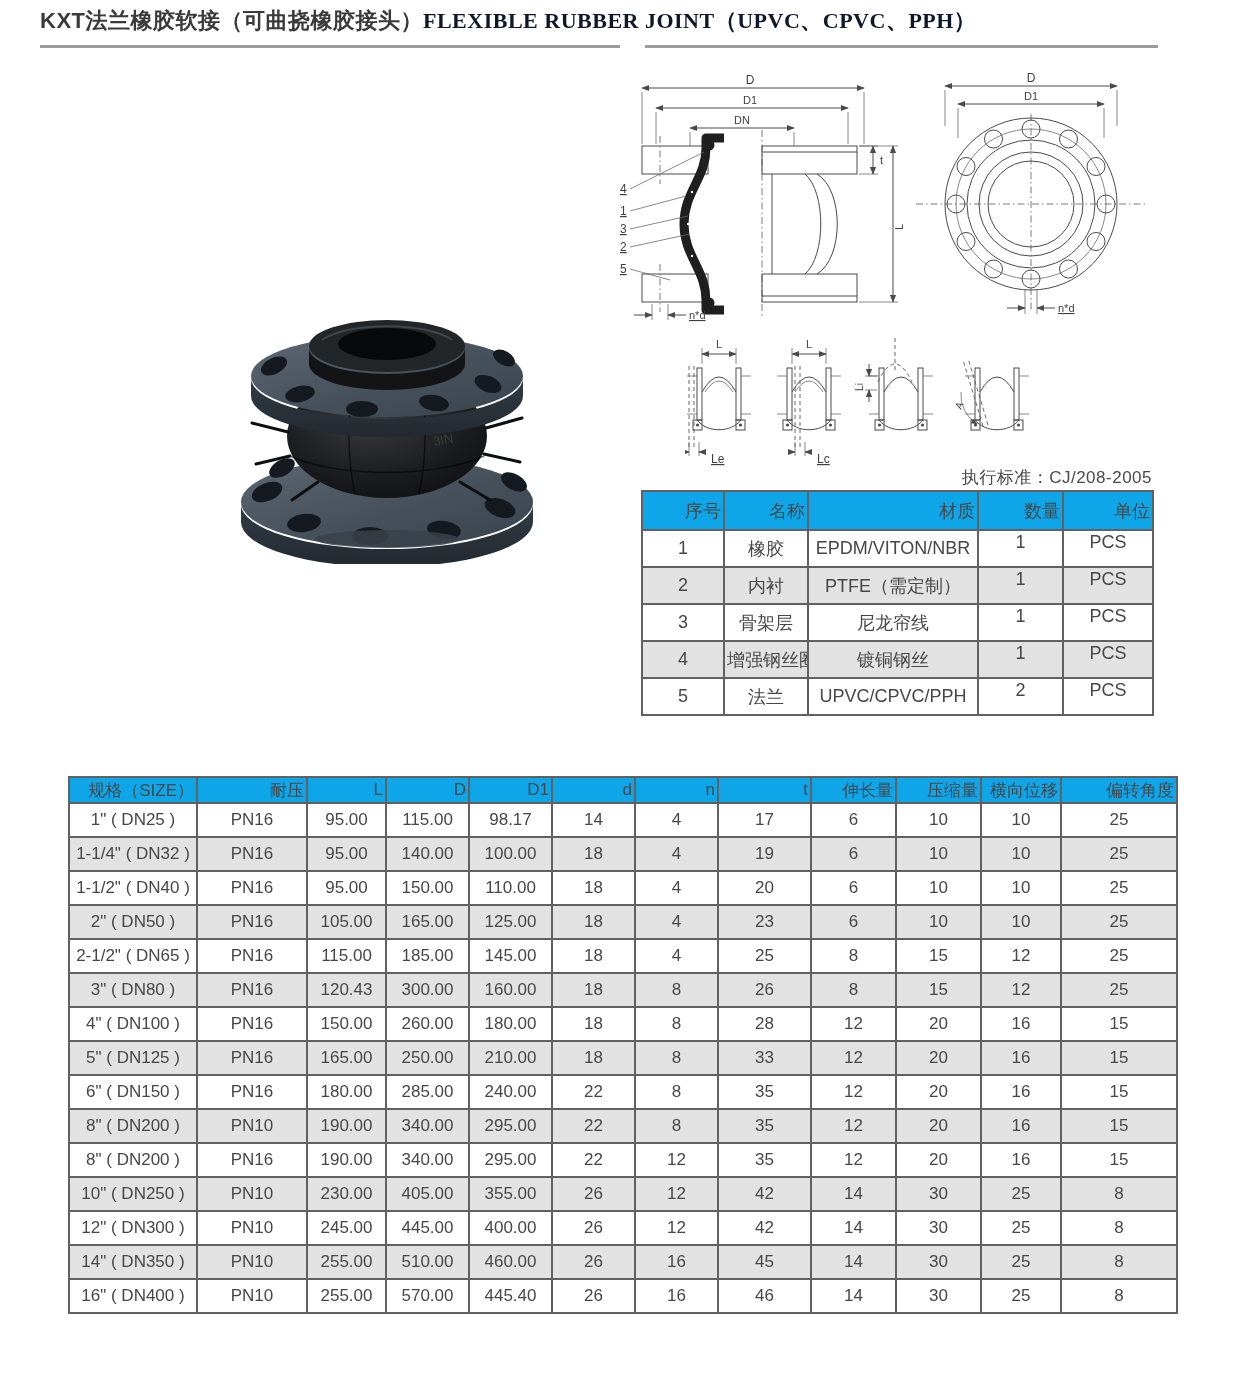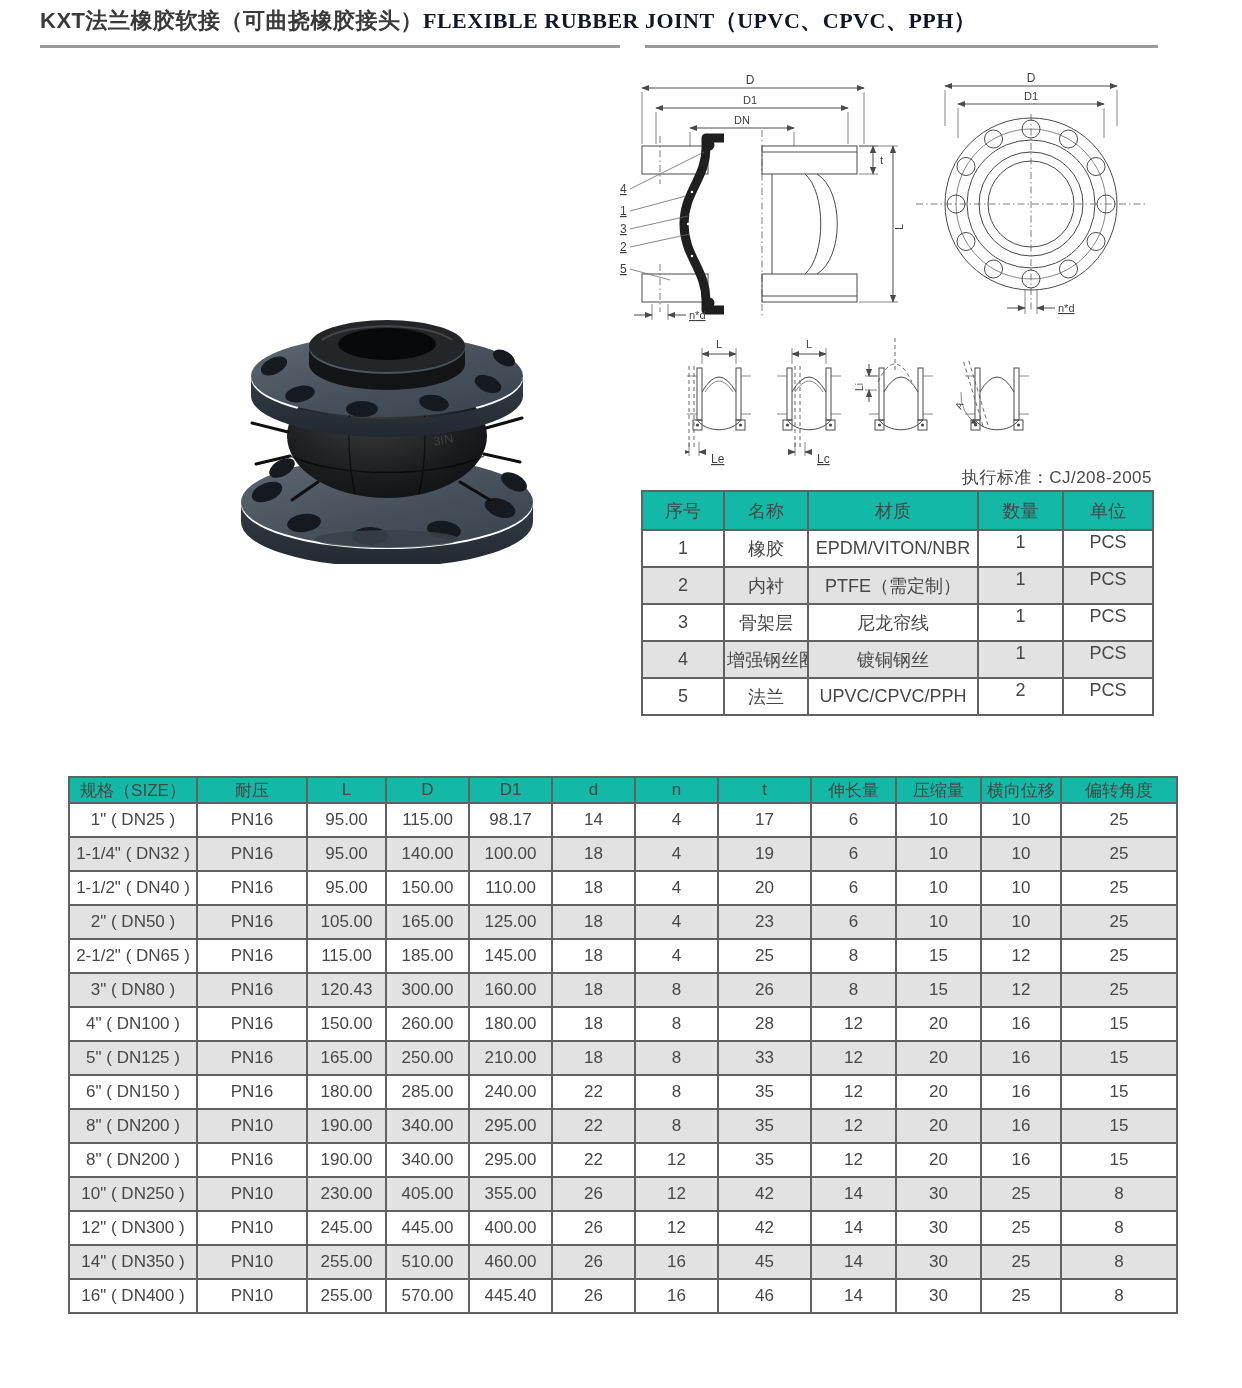--- a/index.html
+++ b/index.html
@@ -28,21 +28,21 @@
 
   .std-note { position:absolute; left:830px; top:456px; width:322px; text-align:right;
     font-size:17px; color:#4a4a4a; letter-spacing:0.5px;margin-top:10px; }
 
   
   table.tbl { border-collapse:collapse; table-layout:fixed; }
   table.tbl th, table.tbl td {
     border:2px solid #616161; text-align:center; vertical-align:middle;
     color:#474747; overflow:hidden; white-space:nowrap; padding:0 2px;
   }
-  table.tbl thead th { background:#14b8a6; font-weight:normal; }
+  table.tbl thead th { background:#0ea5e9; font-weight:normal;text-align:right; }
   table.tbl tbody tr:nth-child(even) { background:#e2e2e2; }
   table.tbl tbody tr:nth-child(odd) { background:#ffffff; }
 
   .parts-table { position:absolute; left:641px; top:490px; width:511px; font-size:18px; }
   .parts-table thead th { height:39px; }
   .parts-table tbody td { height:37px; }
   .parts-table tbody td:nth-child(4), .parts-table tbody td:nth-child(5)
     { vertical-align:top; padding-top:1px; line-height:1.15; }
 
   .spec-table { position:absolute; left:68px; top:776px; width:1108px; font-size:17px; }

